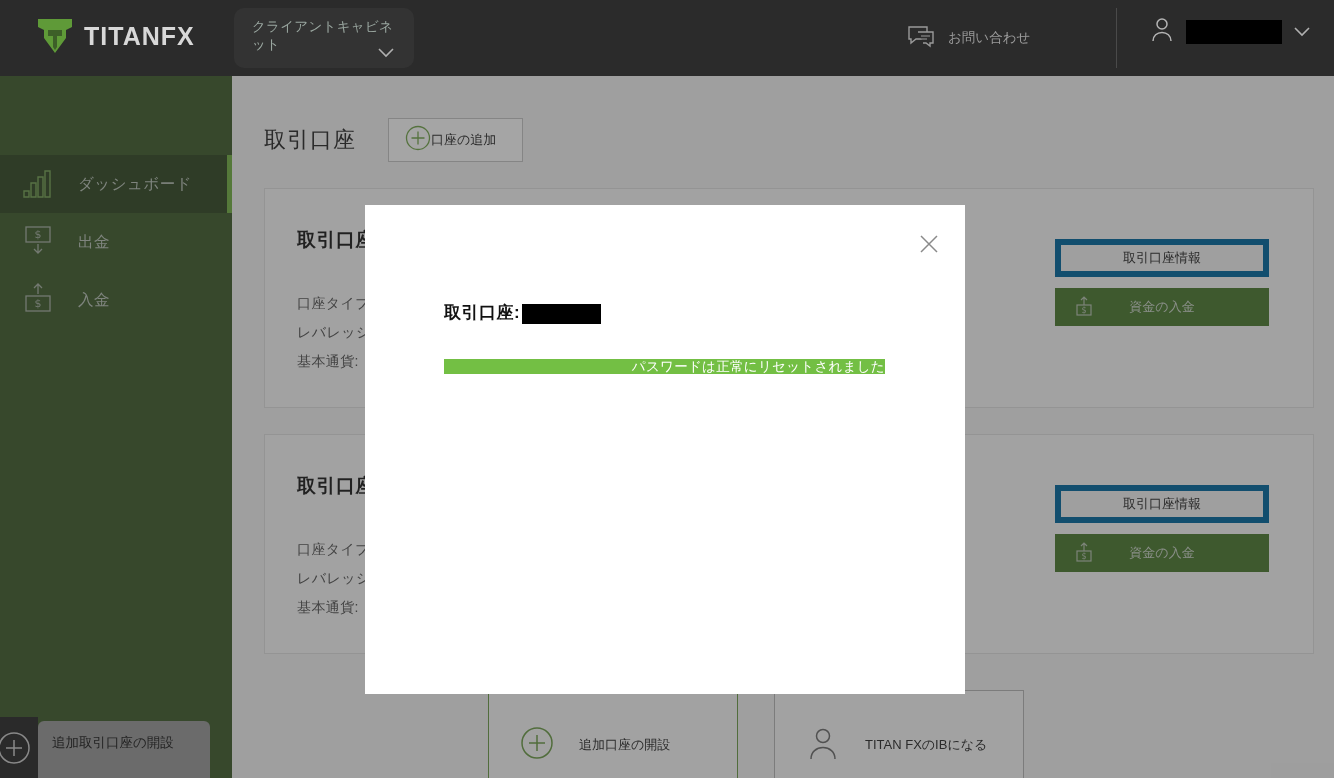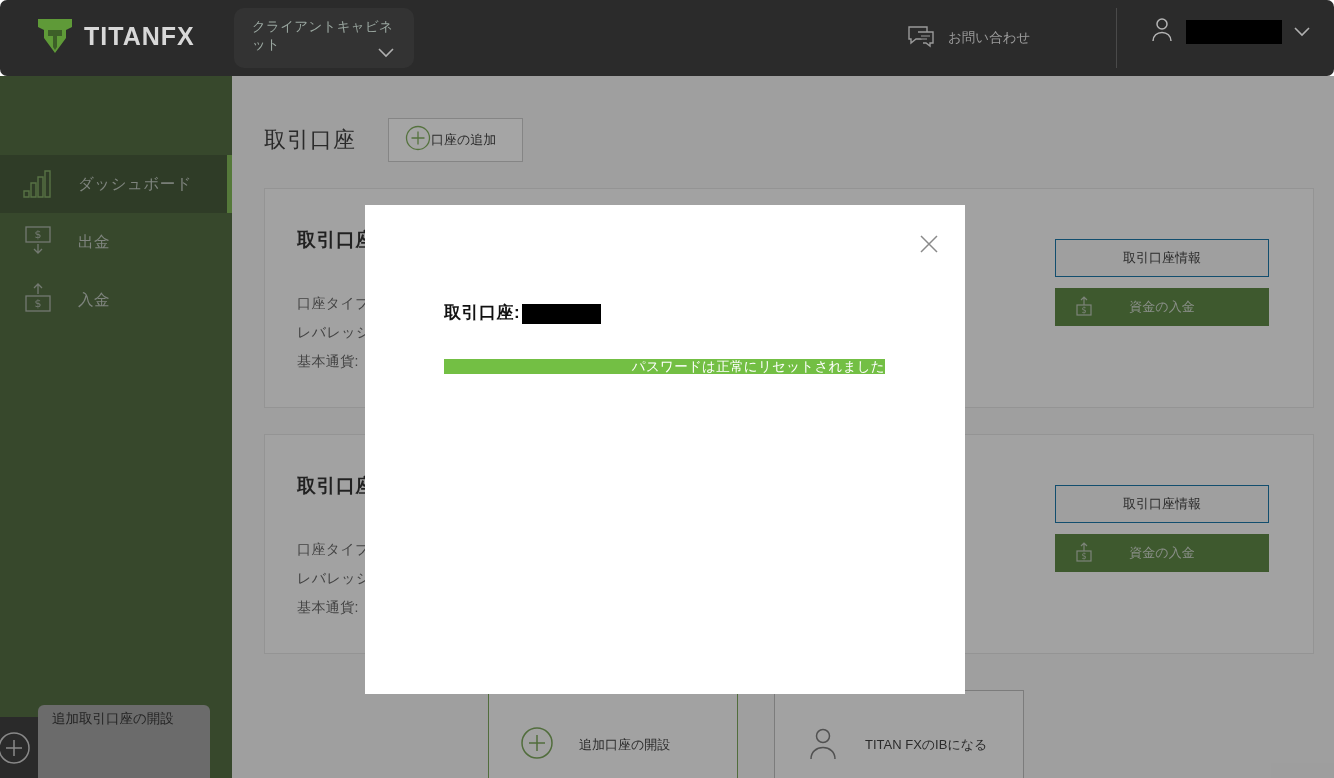--- a/index.html
+++ b/index.html
@@ -6,21 +6,21 @@
   html, body {
     width: 1334px; height: 778px;
     font-family: "Liberation Sans", "DejaVu Sans", sans-serif;
     background: #ffffff; overflow: hidden;
   }
   #root { position: relative; width: 1334px; height: 778px; }
 
   
   .header {
     position: absolute; left: 0; top: 0; width: 1334px; height: 76px;
-    background: #2b2b2b; z-index: 30; border-radius: 7px;
+    background: #2b2b2b; z-index: 30;
   }
   .logo-wrap {
     position: absolute; left: 36px; top: 16px;
     display: flex; align-items: center; gap: 10px;
   }
   .logo-mark { width: 38px; height: 40px; display: block; }
   .logo-text {
     color: #d8d8d8; font-size: 25px; font-weight: bold;
     letter-spacing: 1px; line-height: 1;
   }
@@ -76,23 +76,23 @@
   .side-list { position: absolute; left: 0; top: 79px; width: 232px; }
 
   .addacct-dark {
     position: absolute; left: 0; bottom: 0; width: 38px; height: 61px;
     background: #2b2b2b; z-index: 22;
   }
   .addacct-plus {
     position: absolute; left: -2px; bottom: 14px; width: 32px; height: 32px;
   }
   .addacct-tip {
-    position: absolute; left: 38px; bottom: 0; width: 172px; height: 73px;
+    position: absolute; left: 38px; bottom: 0; width: 172px; height: 57px;
     background: #9b9b9b; border-radius: 6px 6px 0 0;
-    padding: 4px 14px; z-index: 23;
+    padding: 12px 14px; z-index: 23;
   }
   .addacct-tip span {
     color: #1d1d1d; font-size: 13.5px; line-height: 20px;
   }
 
   
   .main {
     position: absolute; left: 232px; top: 76px;
     width: 1102px; height: 702px; background: #f4f4f4;
     overflow: hidden; z-index: 10;
@@ -117,21 +117,21 @@
   .card-title {
     position: absolute; left: 32px; top: 38px;
     font-size: 19px; font-weight: bold; color: #1d1d1d; letter-spacing: .5px;
   }
   .card-rows { position: absolute; left: 32px; top: 100px; }
   .card-row {
     font-size: 14px; color: #555555; line-height: 29px; letter-spacing: .4px;
   }
   .card-btns { position: absolute; right: 44px; top: 50px; width: 214px; }
   .btn-outline {
-    width: 214px; height: 38px; border: 1px solid #0369a1;
+    width: 214px; height: 38px; border: 6px solid #0369a1;
     background: #f4f4f4; font-size: 13px; color: #2c2c2c;
     display: flex; align-items: center; justify-content: center; cursor: pointer;
   }
   .btn-green {
     width: 214px; height: 38px; margin-top: 11px; background: #4e7c32;
     display: flex; align-items: center; cursor: pointer; position: relative;
   }
   .btn-green .lbl {
     color: #cfd8cd; font-size: 13px; width: 100%; text-align: center;
   }

